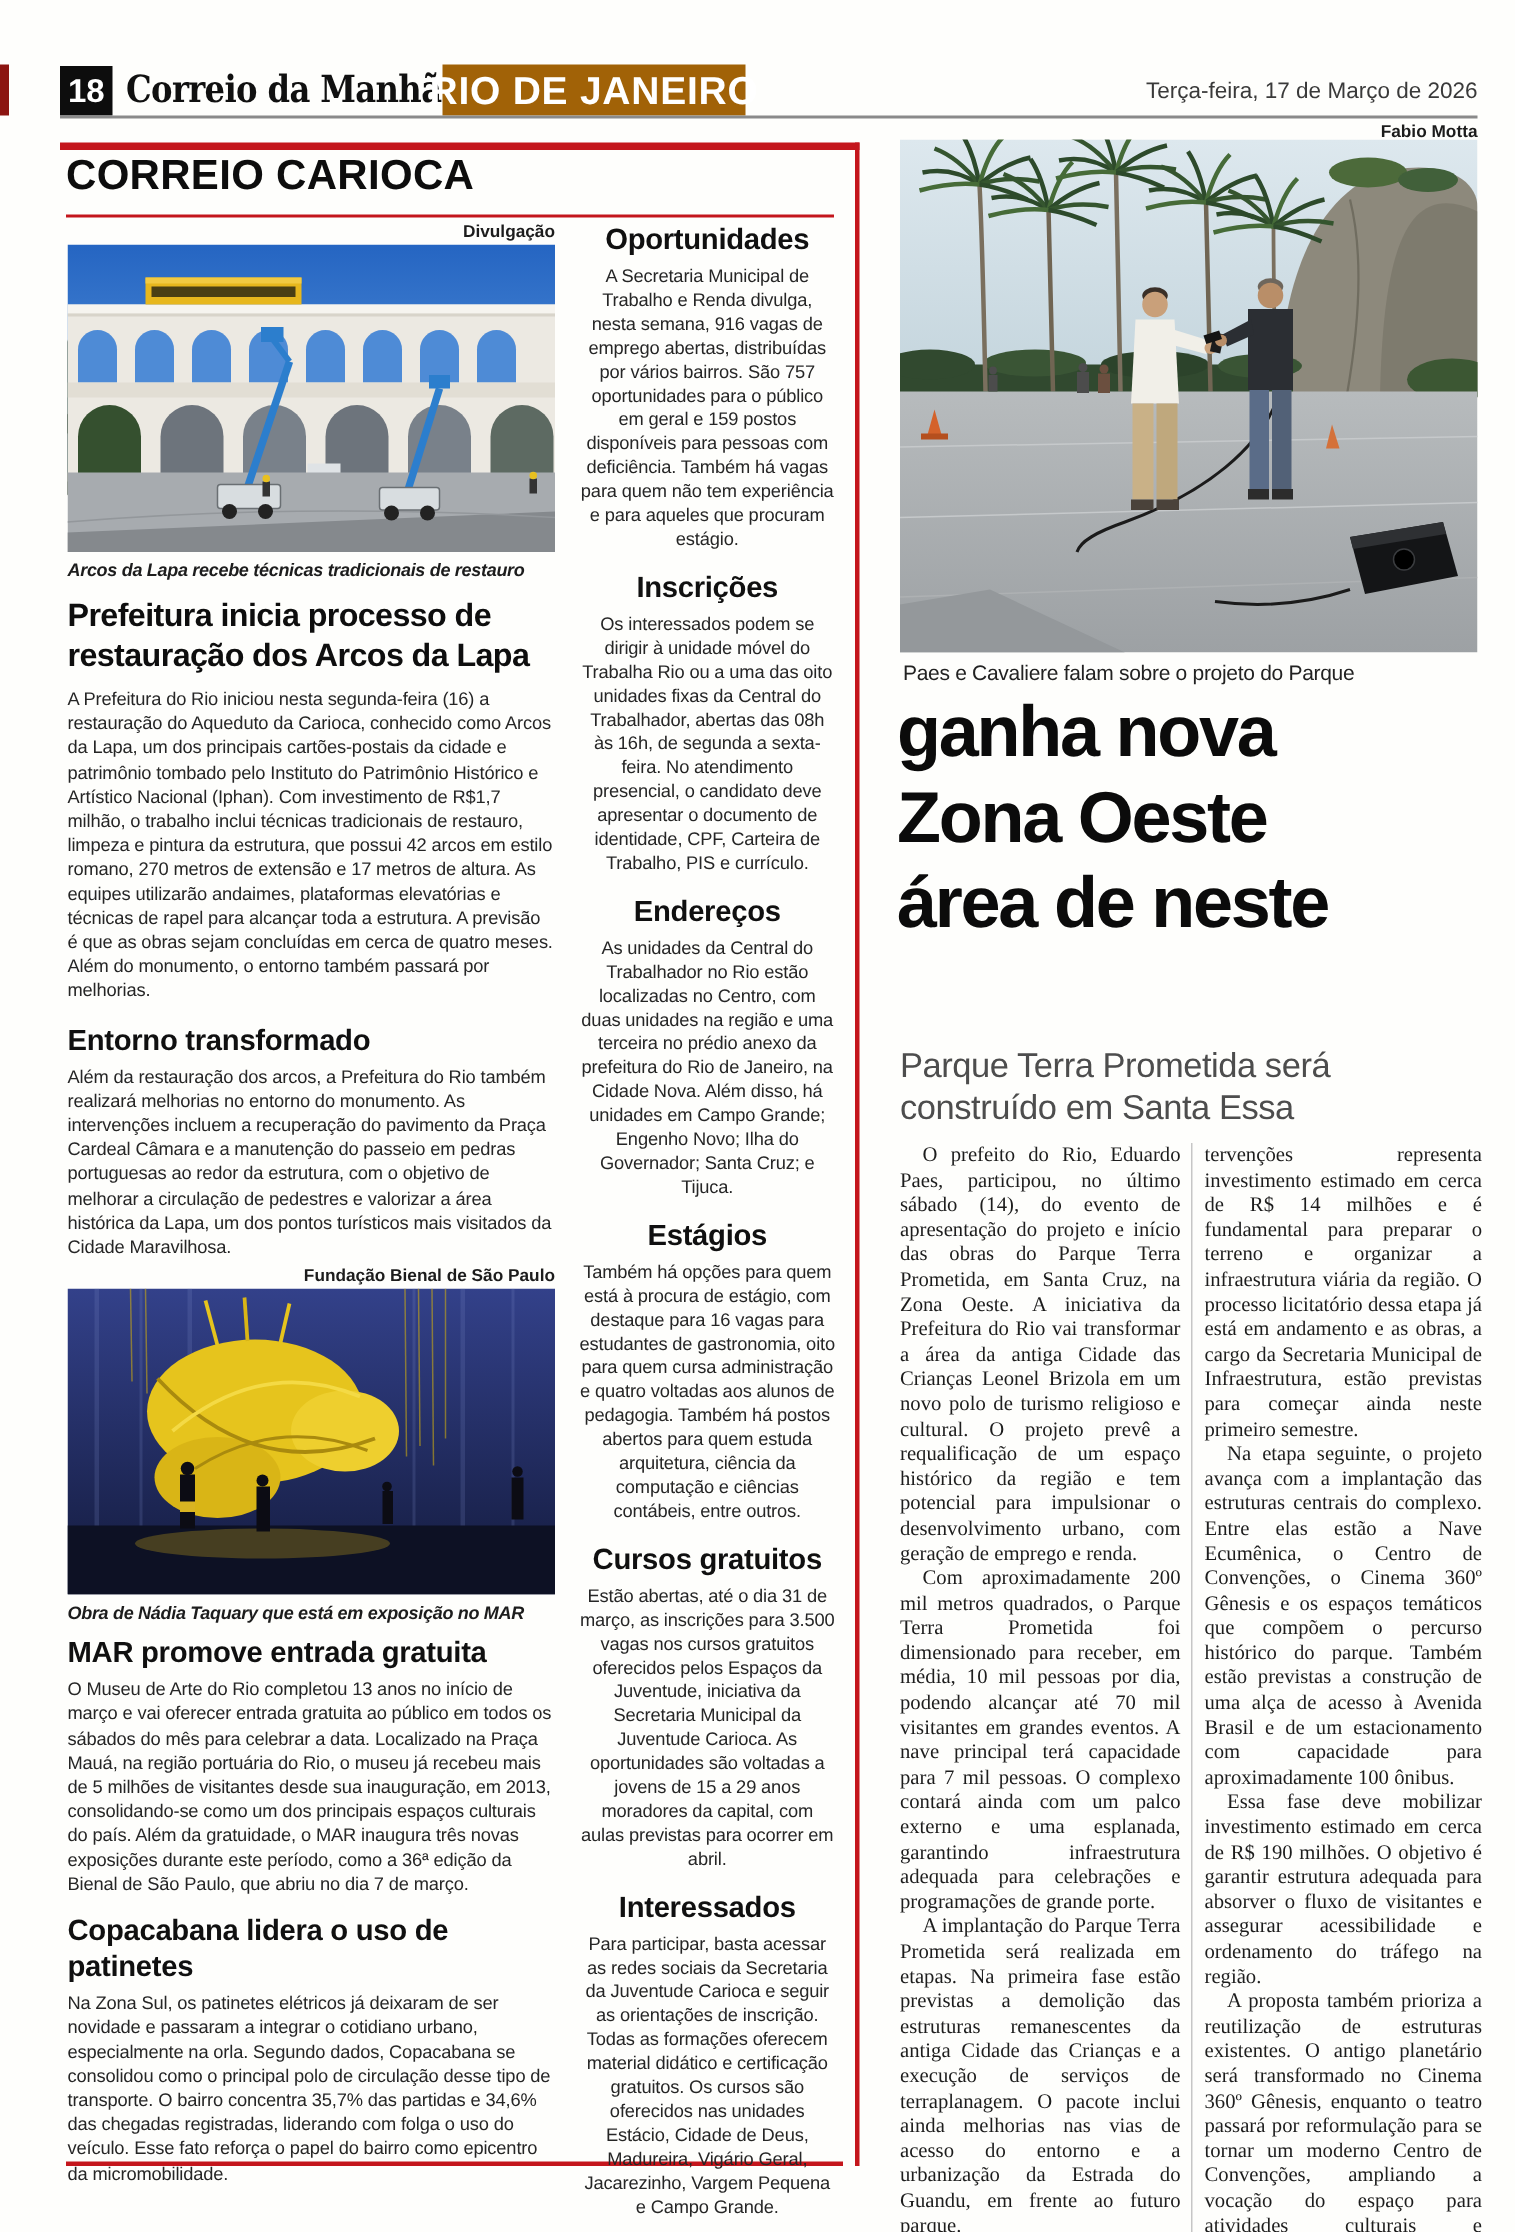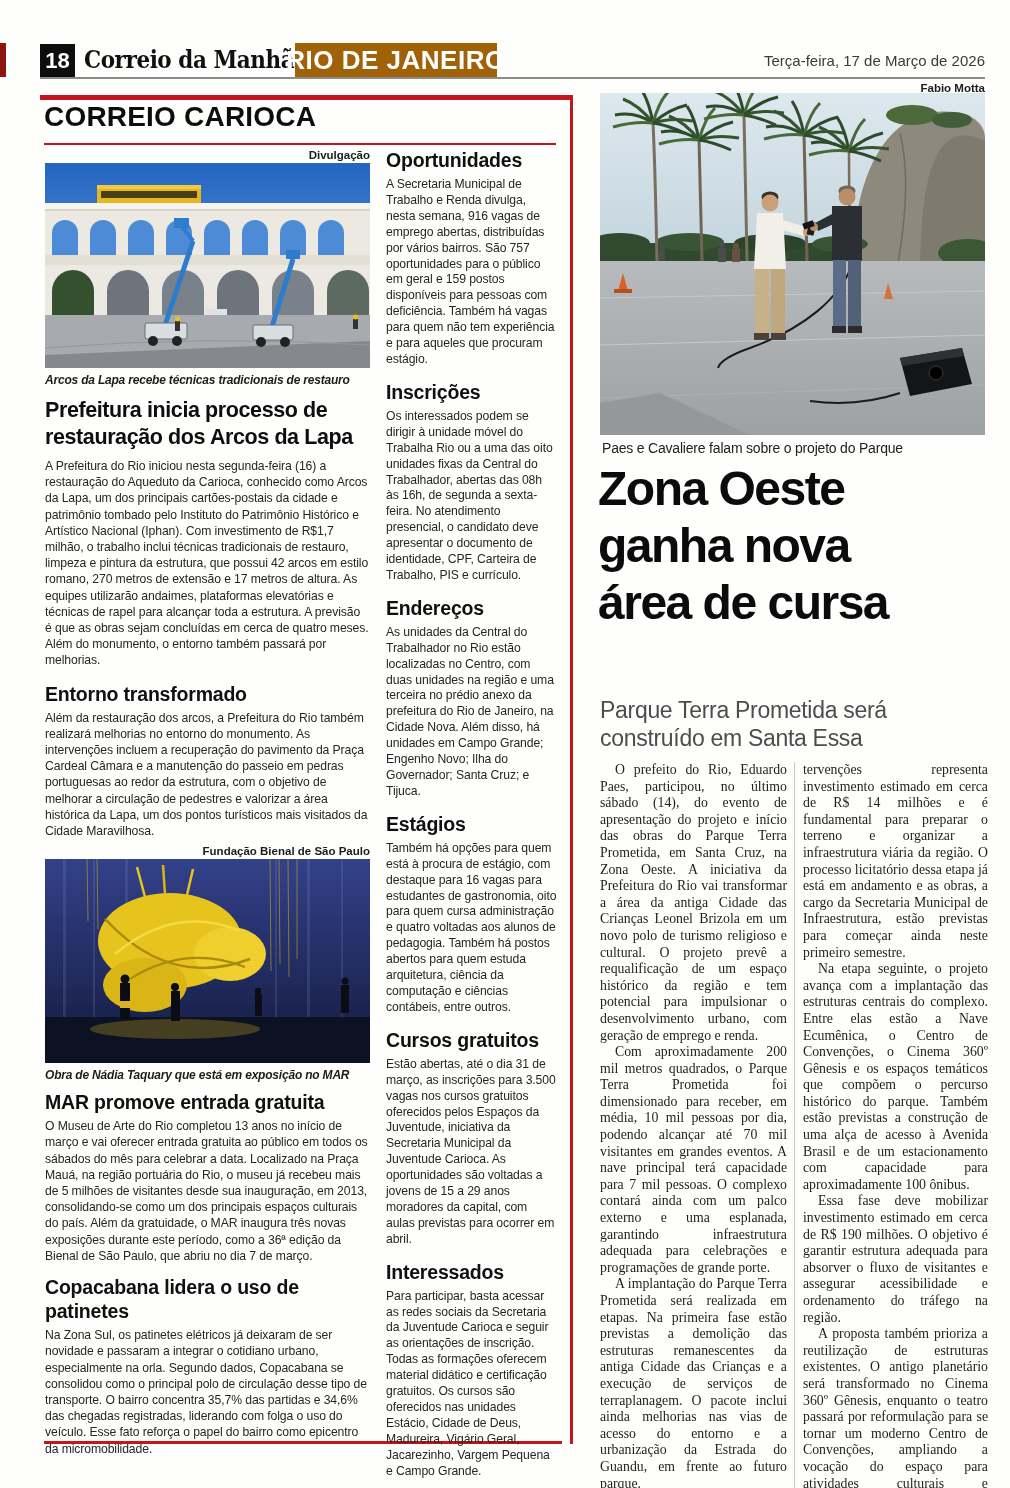--- a/index.html
+++ b/index.html
@@ -36,21 +36,21 @@
              letter-spacing:-.4px;color:#0e0e0e;}
   .b1{margin-top:8px;}
   .h-sec{margin-top:13px;}
   .b2{margin-top:4px;}
   .credit2{margin-top:6px;margin-bottom:2px;}
   .cap2{margin-top:5px;}
   .h-mar{margin-top:8px;}
   .h-copa{margin-top:11px;}
   
   .col-mid{left:386px;top:148px;width:171px;}
-  .brief{margin-bottom:12px;}
+  .brief{margin-bottom:12px;text-align:center;}
   .brief .subhead3{margin-bottom:5px;}
   .col-mid .body-sans{line-height:15.9px;}
   
   .credit-fabio{right:25px;top:82px;}
   .photo-main{left:600px;top:93px;}
   .caption-main{left:602px;top:440px;font-size:14px;color:#222;letter-spacing:-.2px;}
   .headline-main{left:598px;top:460px;width:390px;font-size:48px;line-height:57px;font-weight:bold;
                  color:#0b0b0b;letter-spacing:-1.5px;}
   .subhead-main{left:600px;top:696px;width:388px;font-size:23px;line-height:28px;color:#4d4d4d;letter-spacing:-.3px;}
   .main-body{left:600px;top:762px;width:388px;display:flex;}
@@ -174,23 +174,23 @@
         <polygon points="300,265 362,255 364,263 302,273" fill="#2e3033"></polygon>
         <circle cx="336" cy="280" r="7" fill="#000" stroke="#3a3c3f"></circle>
         <path d="M300,300 C270,310 240,312 210,308" stroke="#1b1b1b" stroke-width="2" fill="none"></path>
       </g>
     </svg>
   </div>
 
   <div class="abs caption-main">Paes e Cavaliere falam sobre o projeto do Parque</div>
 
   <div class="abs headline-main">
+    <div>ganha nova</div>
     <div>Zona Oeste</div>
-    <div>ganha nova</div>
-    <div>área de cursa</div>
+    <div>área de neste</div>
   </div>
 
   <div class="abs subhead-main">
     <div>Parque Terra Prometida será</div>
     <div>construído em Santa Essa</div>
   </div>
 
   <div class="abs main-body">
     <div class="mcol">
       <p class="indent">O prefeito do Rio, Eduardo Paes, participou, no último sábado (14), do evento de apresentação do projeto e início das obras do Parque Terra Prometida, em Santa Cruz, na Zona Oeste. A iniciativa da Prefeitura do Rio vai transformar a área da antiga Cidade das Crianças Leonel Brizola em um novo polo de turismo religioso e cultural. O projeto prevê a requalificação de um espaço histórico da região e tem potencial para impulsionar o desenvolvimento urbano, com geração de emprego e renda.</p>

